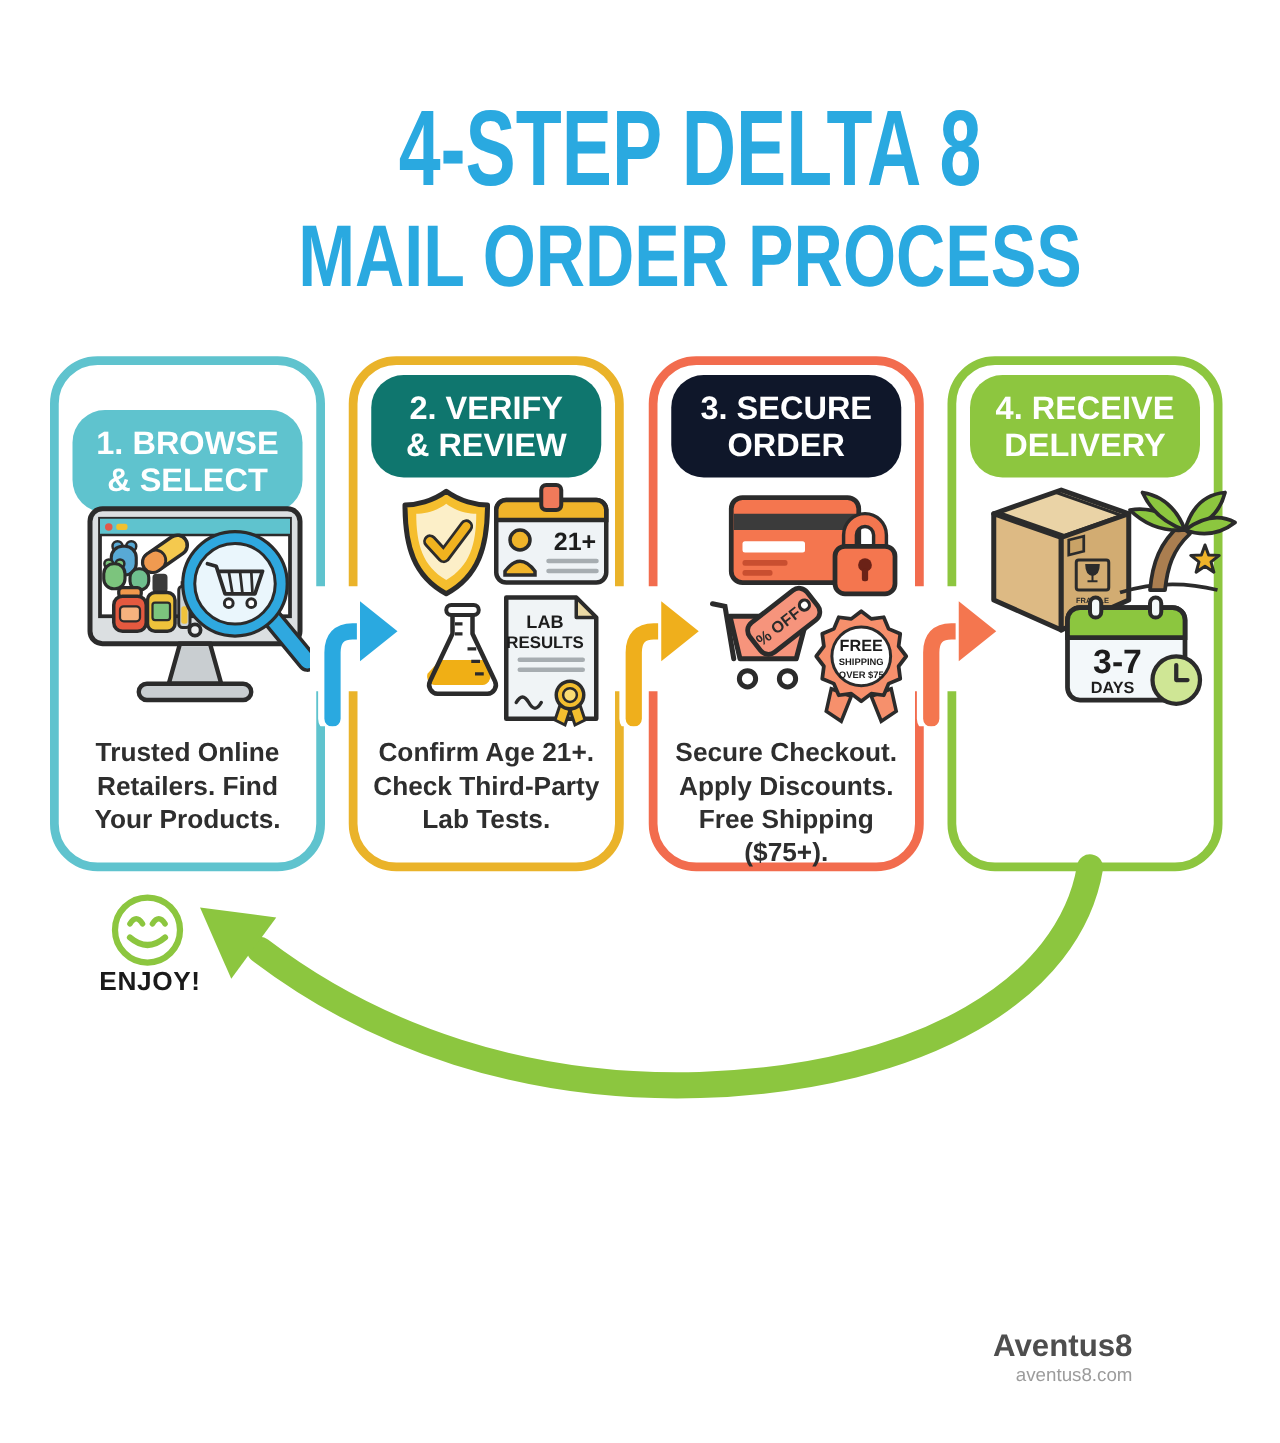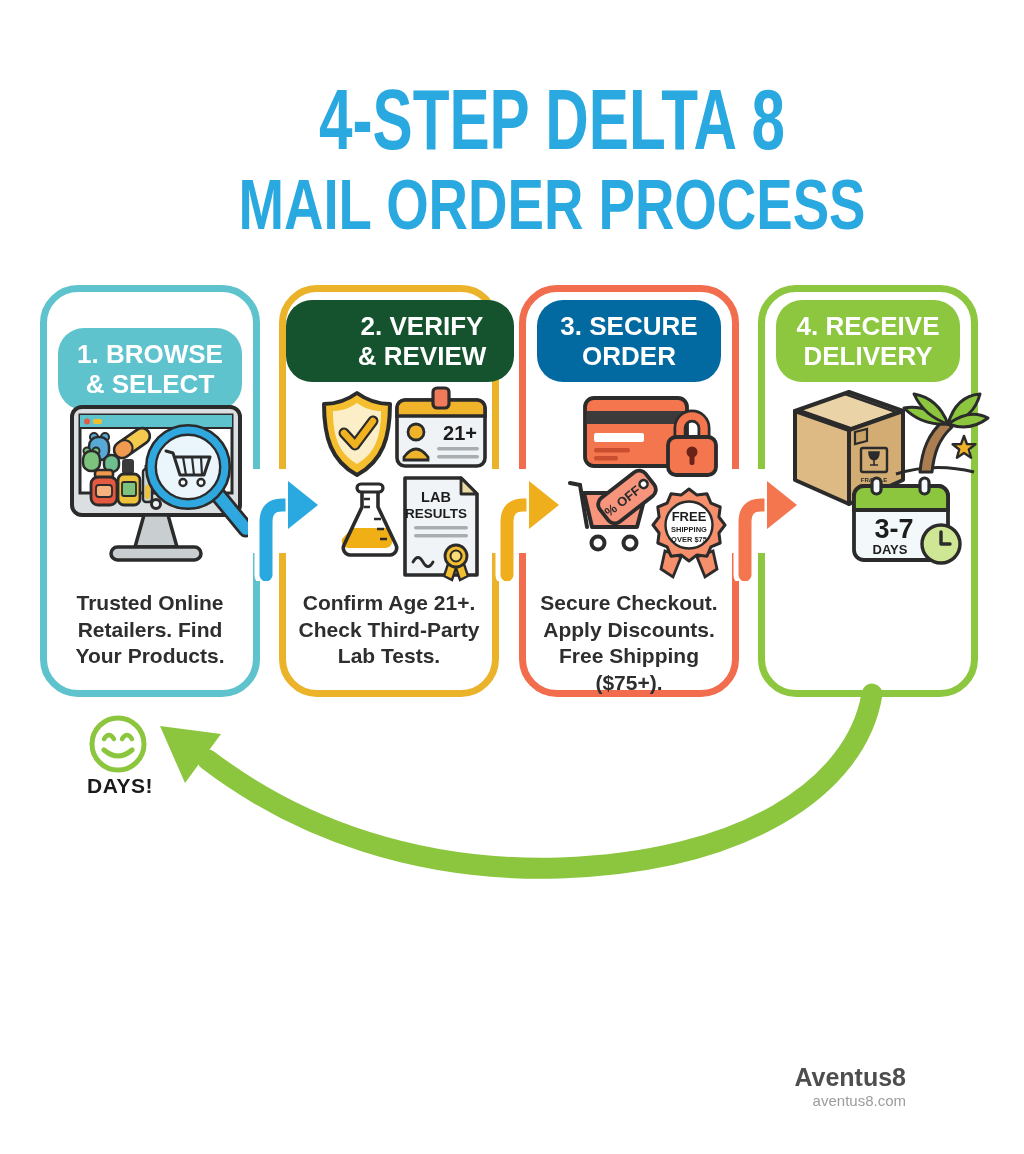--- a/index.html
+++ b/index.html
@@ -12,22 +12,22 @@
   
   .card{position:absolute;top:285px;width:220px;height:412px;border:7px solid;border-radius:38px;
         background:#fff;box-sizing:border-box;}
   .c1{left:40px;border-color:#5FC3CE;}
   .c2{left:279px;border-color:#EAB32A;}
   .c3{left:519px;border-color:#F26C4E;}
   .c4{left:758px;border-color:#8DC63F;}
   .pill{margin:8px auto 0;width:184px;height:82px;border-radius:26px;display:flex;align-items:center;
         justify-content:center;text-align:center;color:#fff;font-weight:bold;font-size:26px;
         line-height:1.16;white-space:pre-line;}
-  .c1 .pill{background:#5FC3CE;margin-top:36px;} .c2 .pill{background:#14532d;padding-left:44px;}
-  .c3 .pill{background:#0369a1;} .c4 .pill{background:#8DC63F;}
+  .c1 .pill{background:#5FC3CE;margin-top:36px;} .c2 .pill{background:#0f766e;}
+  .c3 .pill{background:#0f172a;} .c4 .pill{background:#8DC63F;}
   .icons{position:absolute;top:93px;left:-5px;width:226px;height:205px;overflow:visible;}
   .desc{position:absolute;top:298px;left:-3px;width:212px;text-align:center;font-size:21px;
         font-weight:bold;line-height:1.27;color:#2E2E2E;white-space:pre-line;}
   
   .abs{position:absolute;}
   .enjoy{position:absolute;top:774px;left:64px;width:112px;text-align:center;font-size:21px;
          font-weight:bold;color:#1A1A1A;letter-spacing:.5px;}
   .brand{position:absolute;top:1064px;left:758px;width:148px;text-align:right;}
   .brand .name{font-size:25px;font-weight:bold;color:#4E4E4E;line-height:1.1;}
   .brand .site{font-size:15px;color:#9C9C9C;line-height:1.25;}
@@ -265,20 +265,20 @@
     <path d="M20,108 V55 Q20,38 36,38 H46" fill="none" stroke="#F4764F" stroke-width="13" stroke-linecap="round"></path>
     <polygon points="42,14 72,38 42,62" fill="#F4764F" stroke="#FFFFFF" stroke-width="5" paint-order="stroke"></polygon>
   </svg>
 
   <svg class="abs" style="left:85px;top:712px;" width="66" height="66" viewBox="0 0 66 66">
     <circle cx="33" cy="32" r="26" fill="#FFFFFF" stroke="#8CC63F" stroke-width="5"></circle>
     <path d="M19,27 Q24,19 29,27" fill="none" stroke="#8CC63F" stroke-width="4.5" stroke-linecap="round"></path>
     <path d="M37,27 Q42,19 47,27" fill="none" stroke="#8CC63F" stroke-width="4.5" stroke-linecap="round"></path>
     <path d="M19,38 Q33,50 47,38" fill="none" stroke="#8CC63F" stroke-width="5" stroke-linecap="round"></path>
   </svg>
-  <div class="enjoy">DAYS!</div>
+  <div class="enjoy">ENJOY!</div>
 
   <div class="brand">
     <div class="name">Aventus8</div>
     <div class="site">aventus8.com</div>
   </div>
 
 </div>
 
 </body></html>

